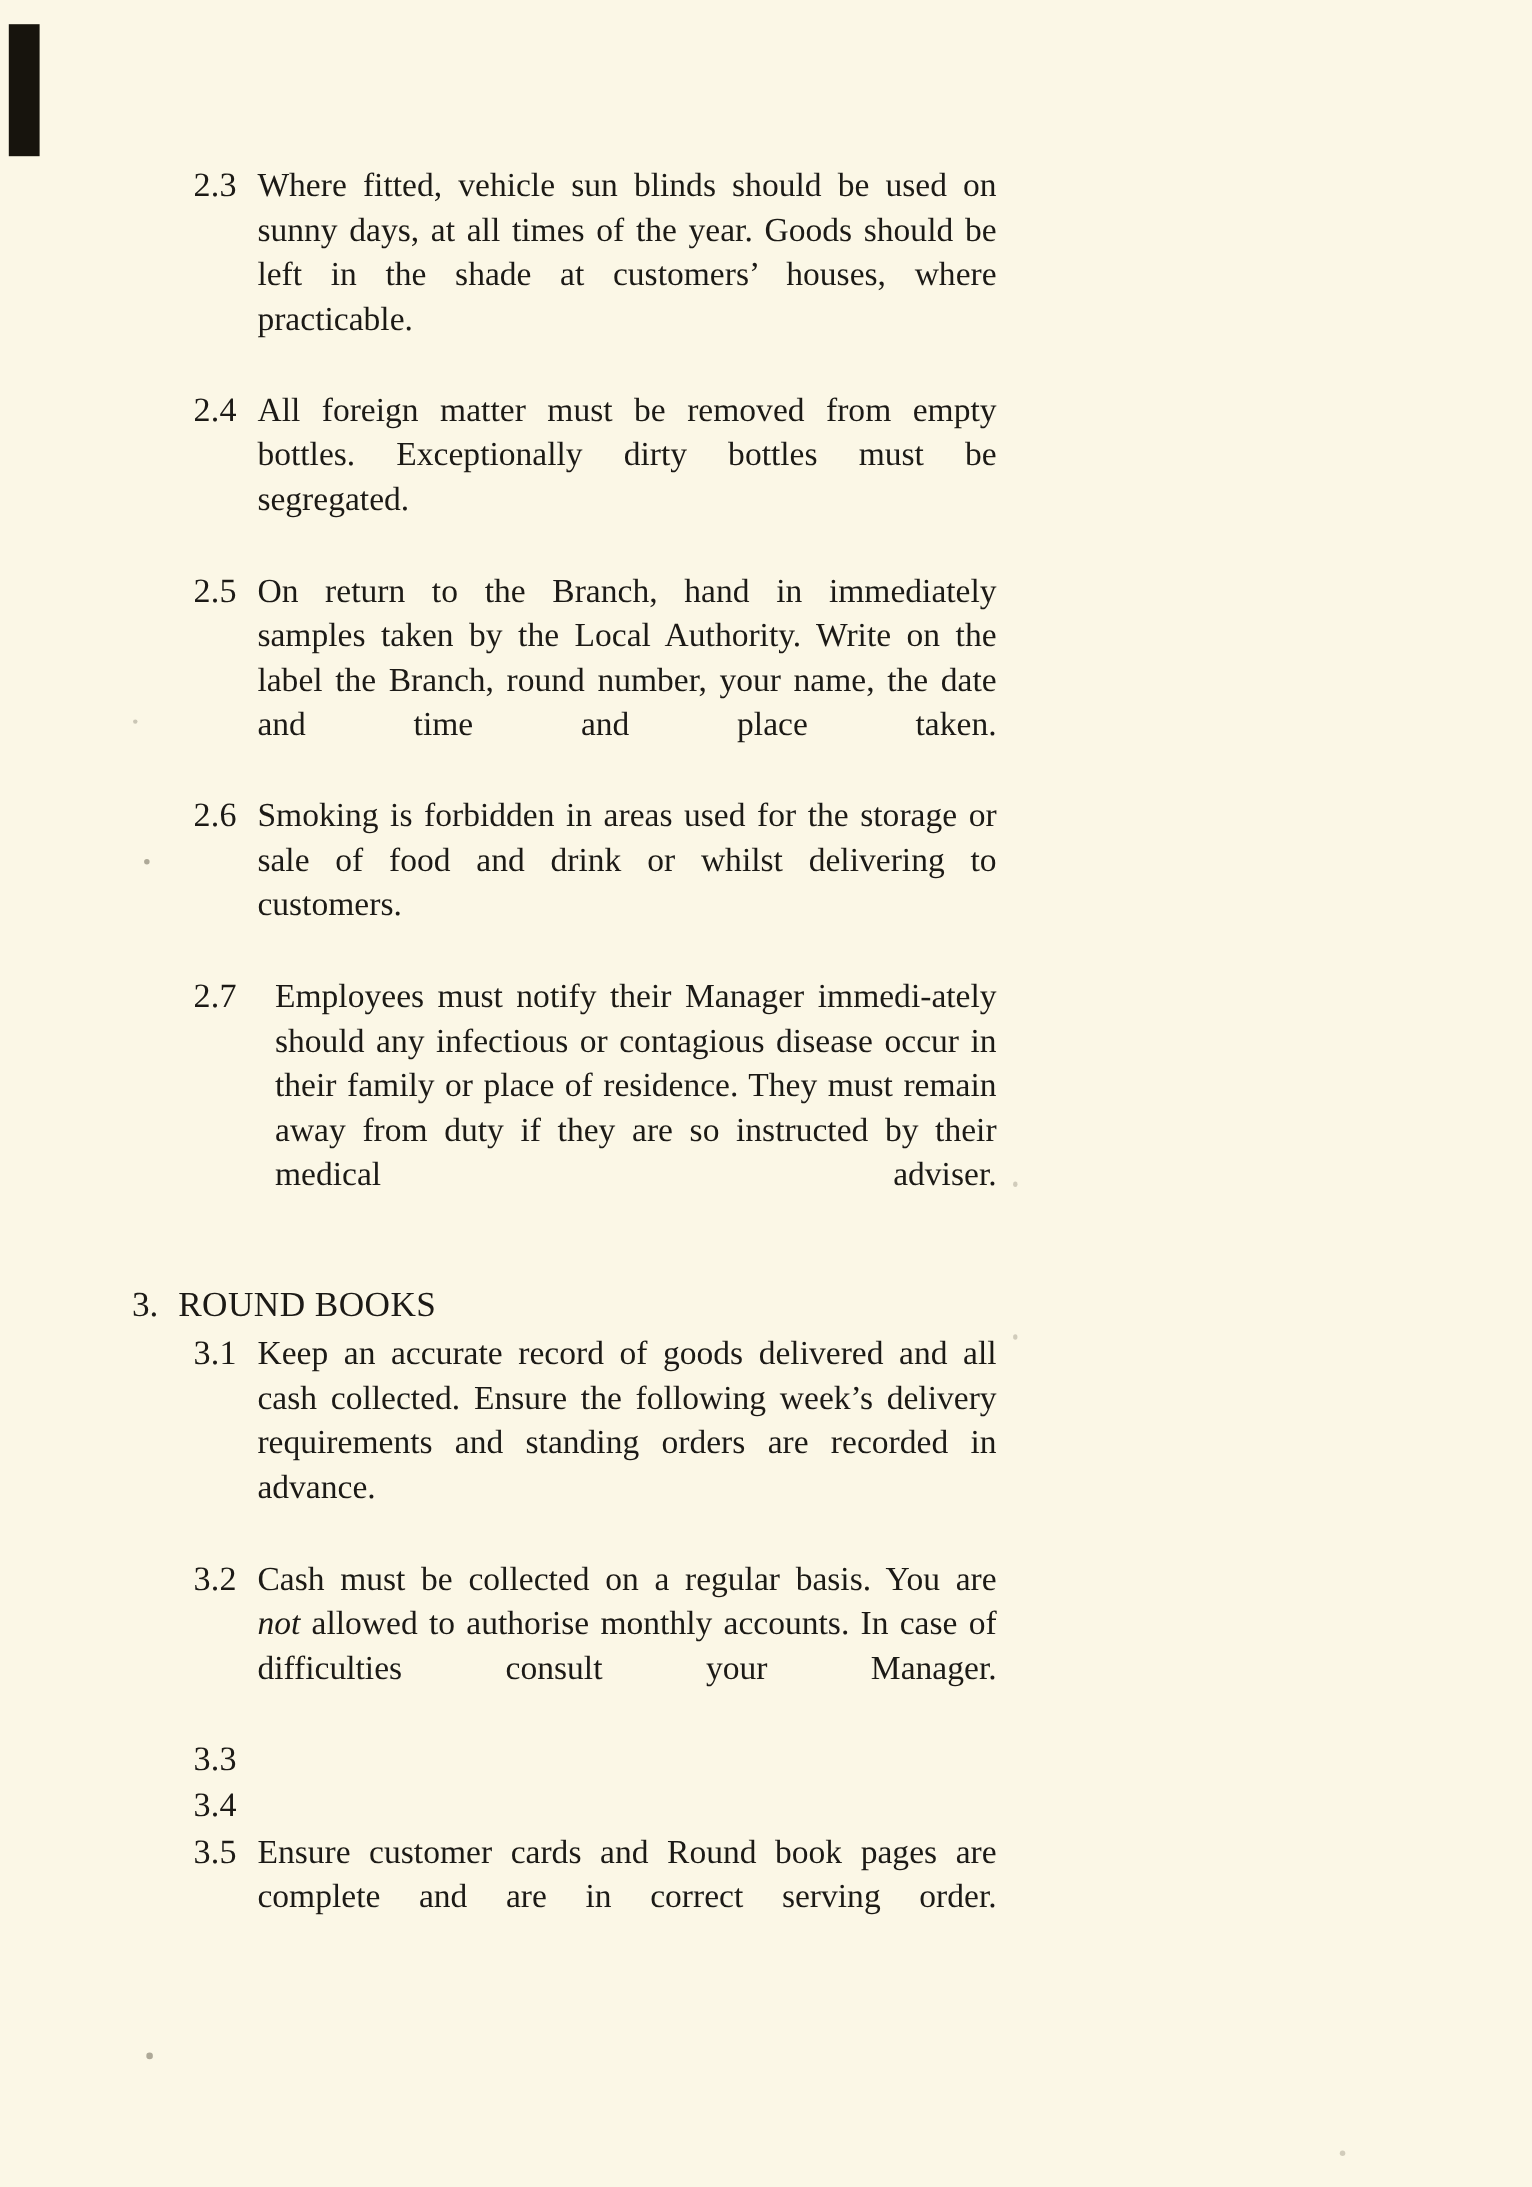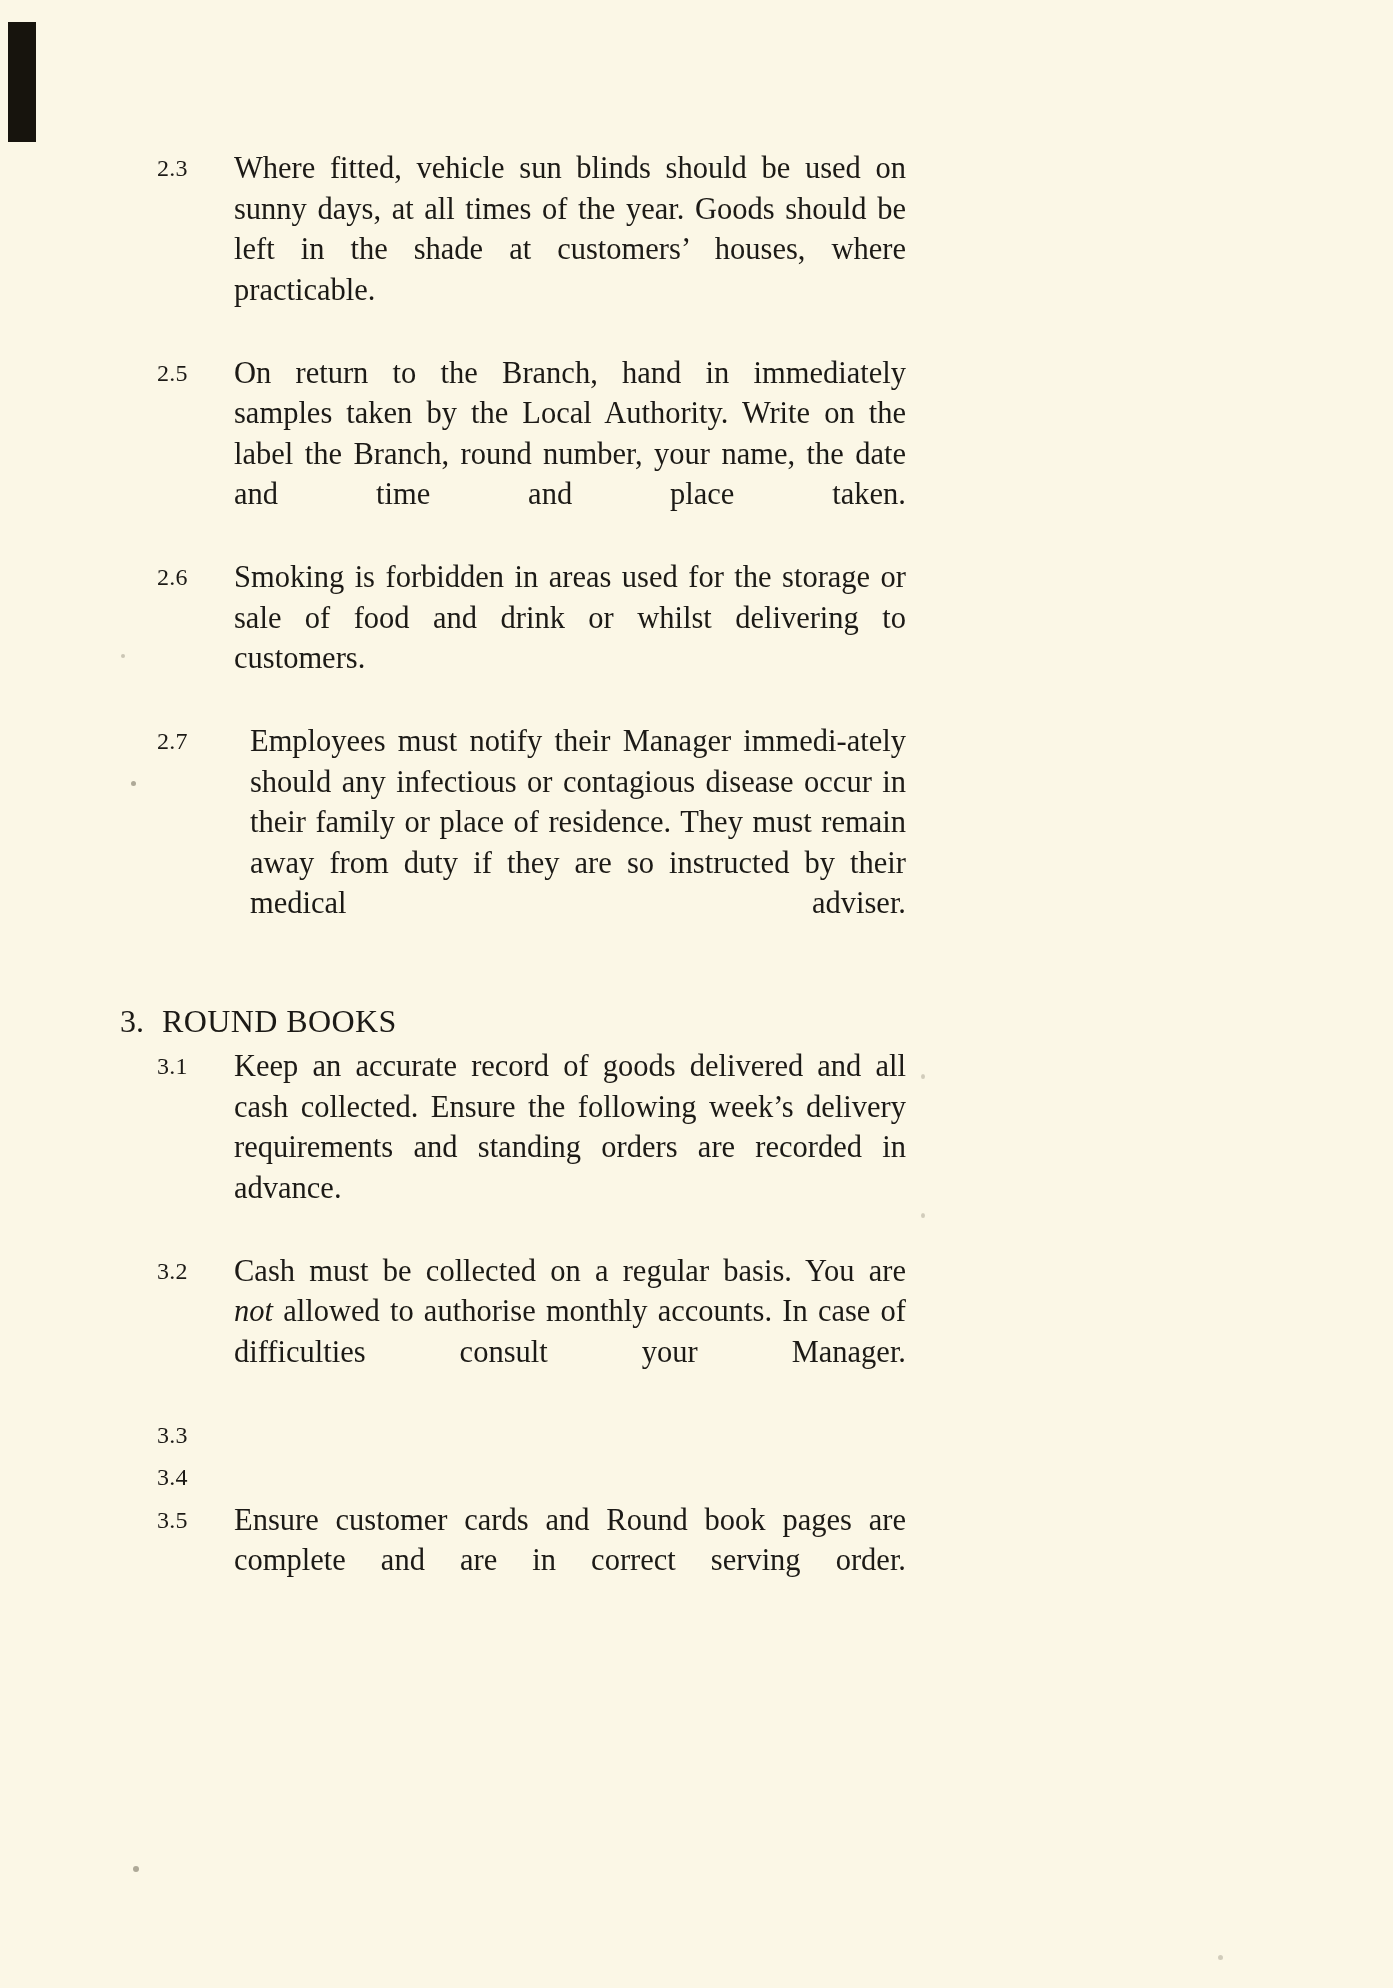--- a/index.html
+++ b/index.html
@@ -42,25 +42,26 @@
   }
 
   
   .clause {
     display: flex;
     align-items: flex-start;
     margin-bottom: 2px;
   }
   .clause-num {
     flex: 0 0 84px;
-    font-size: 24px;
+    font-size: 31px;
     line-height: 40.5px;
     letter-spacing: 0.2px;
     padding-left: 7px;
     box-sizing: border-box;
+    text-align: center;
   }
   .clause-body {
     flex: 1 1 auto;
     font-size: 30.5px;
     line-height: 40.5px;
     text-align: justify;
     text-justify: inter-word;
     hyphens: manual;
   }
   .clause-body.loose {
@@ -129,20 +130,24 @@
   <div class="speck speck-e"></div>
   <div class="speck speck-f"></div>
 
   <div class="content">
 
     <div class="clause">
       <div class="clause-num">2.3</div>
       <div class="clause-body loose">Where fitted, vehicle sun blinds should be used on sunny days, at all times of the year. Goods should be left in the shade at customers’ houses, where practicable.</div>
     </div>
 
+    <div class="clause">
+      <div class="clause-num">2.4</div>
+      <div class="clause-body loose">All foreign matter must be removed from empty bottles. Exceptionally dirty bottles must be segregated.</div>
+    </div>
 
     <div class="clause">
       <div class="clause-num">2.5</div>
       <div class="clause-body loose">On return to the Branch, hand in immediately samples taken by the Local Authority. Write on the label the Branch, round number, your name, the date and time and place taken.</div>
     </div>
 
     <div class="clause">
       <div class="clause-num">2.6</div>
       <div class="clause-body">Smoking is forbidden in areas used for the storage or sale of food and drink or whilst delivering to customers.</div>
     </div>

